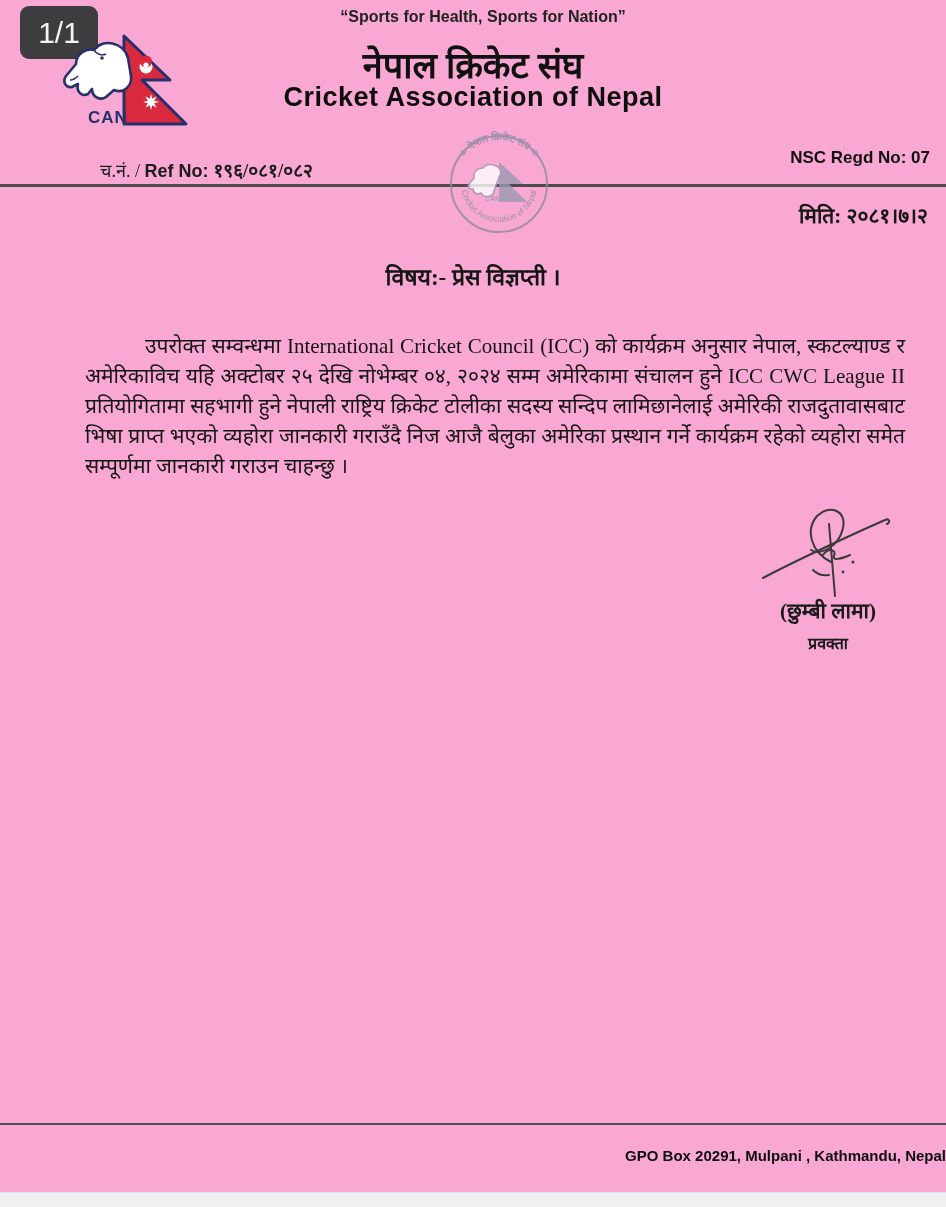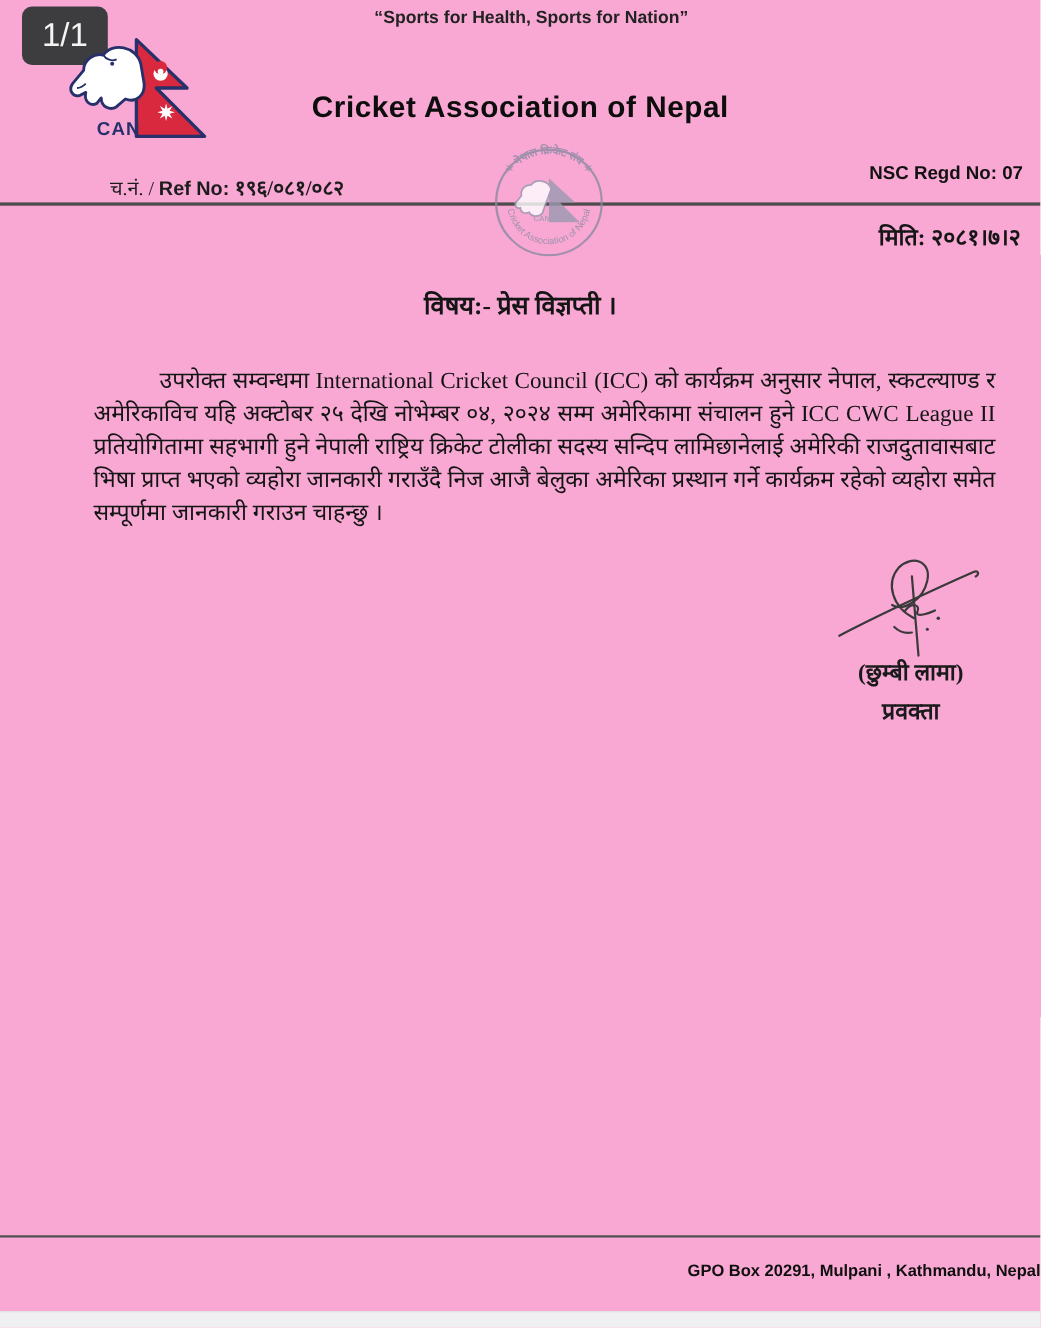--- a/index.html
+++ b/index.html
@@ -72,21 +72,21 @@
     position:absolute;left:85px;top:331px;width:820px;
     font-size:21px;line-height:30px;color:#141414;
     text-align:justify;text-indent:60px;
   }
   .sig-block{
     position:absolute;left:748px;top:500px;width:160px;
     text-align:center;
   }
   .sig-scribble{display:block;margin:0 auto;}
   .sig-name{font-size:21px;font-weight:bold;color:#1a1a1a;margin-top:-4px;}
-  .sig-title{font-size:21px;font-weight:bold;color:#1a1a1a;margin-top:8px;text-align:center;}
+  .sig-title{font-size:16px;font-weight:bold;color:#1a1a1a;margin-top:8px;text-align:center;}
   
   .footer{
     position:absolute;left:0;top:1146px;width:100%;
     text-align:right;
     font-family:"Liberation Sans","DejaVu Sans",sans-serif;
     font-weight:bold;font-size:15px;color:#0f0f0f;line-height:20px;
   }
   .bottom-strip{
     position:absolute;left:0;top:1192px;width:946px;height:15px;
     background:#f0f0f2;border-top:1px solid #e2e2e6;
@@ -114,20 +114,21 @@
 
       <path d="M70,30 C66,14 44,10 36,22 C28,20 18,26 18,36 L8,48 C4,54 8,60 14,59 L20,56 C18,64 24,69 30,66 L34,61 C34,69 42,73 48,69 L56,62 C66,66 74,58 73,48 Z" fill="#ffffff" stroke="#27306b" stroke-width="2.6" stroke-linejoin="round"></path>
       <circle cx="44" cy="30" r="1.8" fill="#27306b"></circle>
       <path d="M36,22 C38,26 44,28 48,26" fill="none" stroke="#27306b" stroke-width="1.6"></path>
       <path d="M12,52 C16,52 18,50 20,48" fill="none" stroke="#27306b" stroke-width="1.6"></path>
       <text x="30" y="95" font-family="Liberation Sans, DejaVu Sans, sans-serif" font-size="17" font-weight="bold" fill="#27306b" letter-spacing="1">CAN</text>
     </svg>
   </div>
 
   <div class="motto">“Sports for Health, Sports for Nation”</div>
+  <div class="title-nep">नेपाल क्रिकेट संघ</div>
   <div class="title-eng">Cricket Association of Nepal</div>
 
   <div class="ref-line">
     <span class="nep">च.नं. / </span><span class="en">Ref No: </span><span class="val">१९६/०८१/०८२</span>
   </div>
   <div class="nsc">NSC Regd No: 07</div>
 
   <div class="rule rule1"></div>
 
   <div class="stamp">

